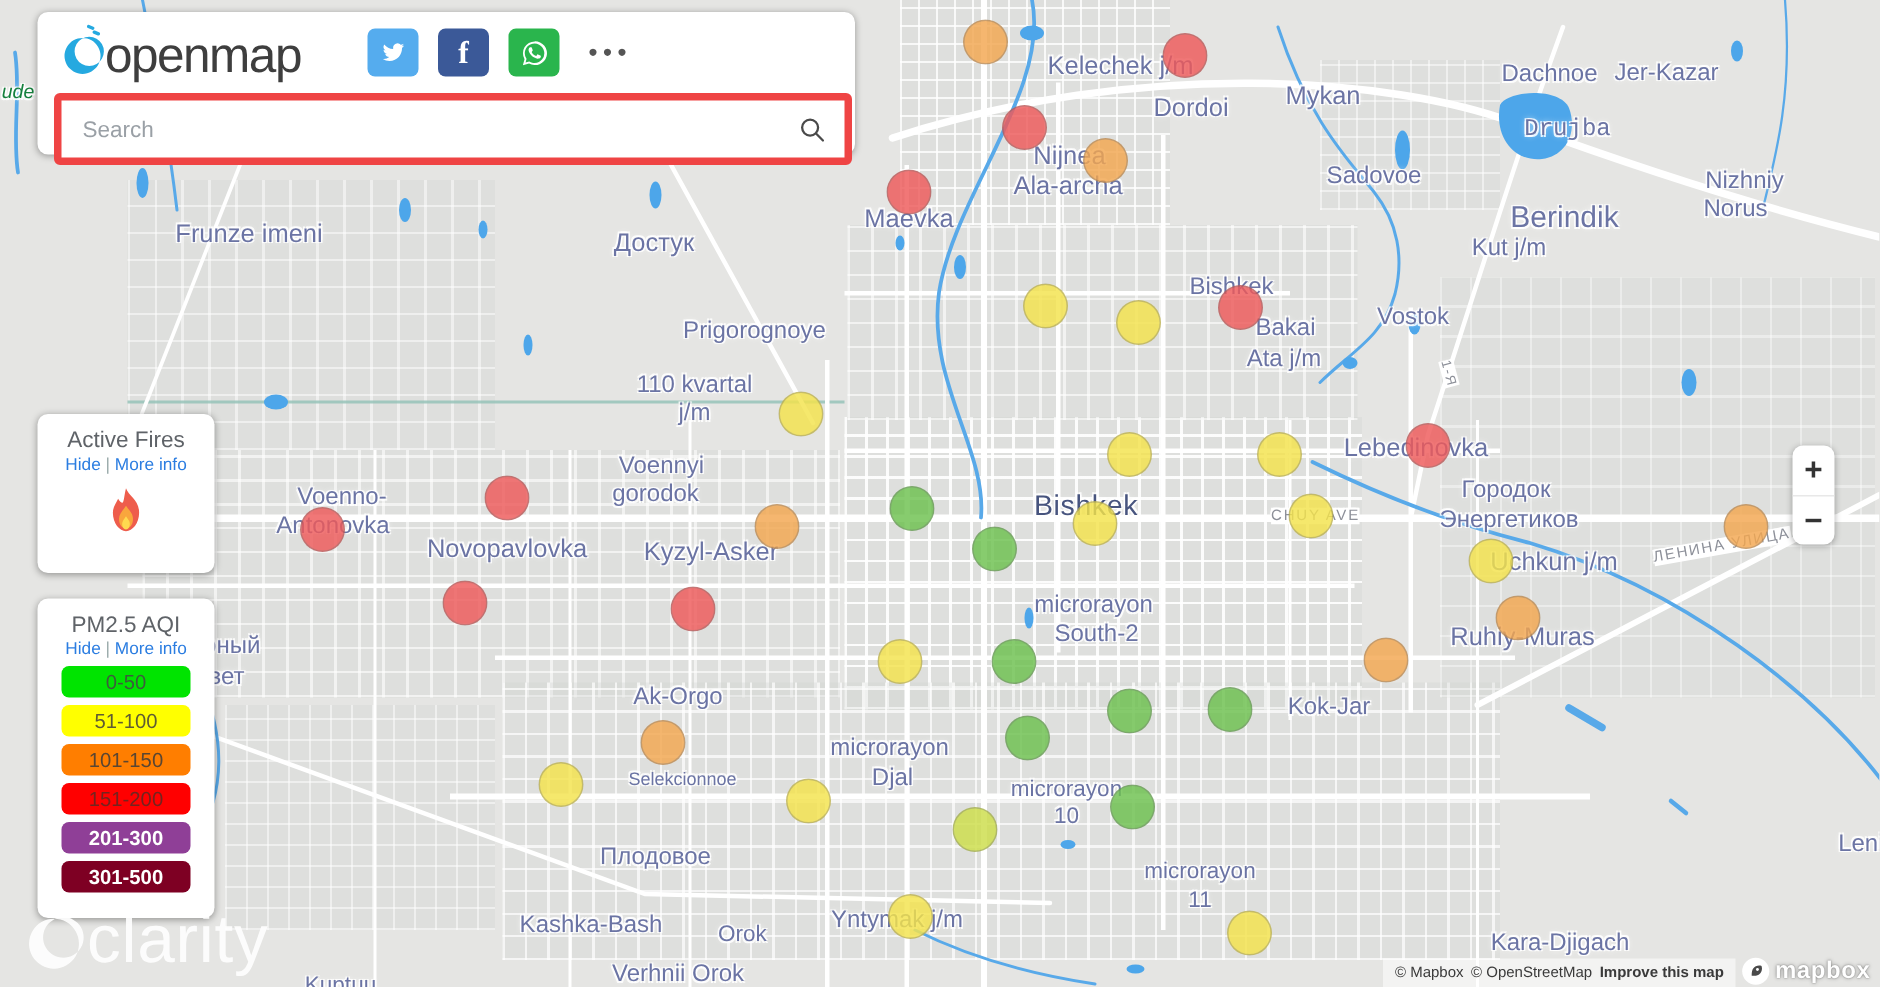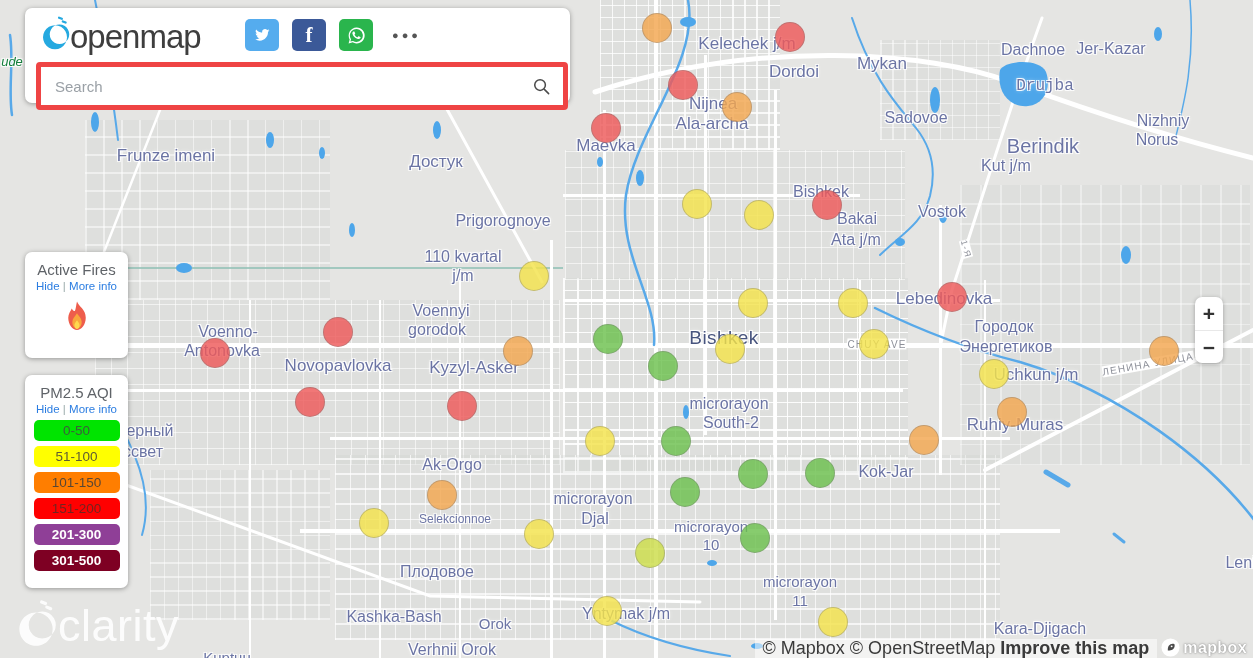--- a/index.html
+++ b/index.html
@@ -33,21 +33,21 @@
     align-items:center;justify-content:center;cursor:pointer;text-decoration:none;flex:none;}
   .fb-f{color:#fff;font-size:21px;font-weight:700;font-family:"Liberation Serif",serif;line-height:20px;}
   .more-dots{color:#555;font-size:11px;letter-spacing:3px;cursor:pointer;margin-left:6px;font-weight:700;}
   .search-box{position:absolute;left:11px;top:54px;width:522px;height:38px;border:5px solid #ef4444;
     border-radius:4px;display:flex;align-items:center;background:#fff;}
   .search-box input{flex:1;border:none;outline:none;font-size:15px;padding:0 8px 0 14px;
     color:#333;font-family:inherit;background:transparent;}
   .search-box input::placeholder{color:#9aa0a6;}
   .search-icon{margin-right:12px;flex:none;}
   
-  .side-panel{left:25px;width:103px;text-align:center;}
+  .side-panel{left:25px;width:118px;text-align:center;margin-top:24px;}
   #fires-panel{top:252px;height:106px;}
   #aqi-panel{top:375px;height:213px;}
   .panel-title{font-size:15px;color:#5f6368;margin-top:9px;}
   .panel-links{font-size:11.5px;margin-top:2px;color:#9aa;}
   .panel-links a{text-decoration:none;cursor:pointer;}
   .fire{margin-top:6px;}
   .chip{width:86px;height:21px;line-height:21px;border-radius:5px;margin:5px auto 0;
     font-size:13.5px;}
   
   #clarity{position:absolute;left:14px;bottom:6px;display:flex;align-items:center;
@@ -55,21 +55,21 @@
   #clarity .ctext{color:#fff;font-size:45px;letter-spacing:.5px;line-height:48px;}
   
   #zoomctl{position:absolute;left:1195px;top:297px;width:28px;height:66px;background:#fff;
     border-radius:7px;box-shadow:0 1px 4px rgba(0,0,0,.3);overflow:hidden;}
   .zbtn{width:28px;height:33px;text-align:center;font-size:21px;font-weight:700;color:#333;
     line-height:33px;cursor:pointer;user-select:none;}
   .zbtn+.zbtn{border-top:1px solid #e8e8e8;}
   
   #attribution{position:absolute;right:0;bottom:0;display:flex;align-items:center;}
   #attr-strip{background:rgba(255,255,255,.55);height:19px;display:flex;align-items:center;
-    padding:0 8px;font-size:18px;color:#3a3a3a;white-space:nowrap;text-align:center;}
+    padding:0 8px;font-size:10px;color:#3a3a3a;white-space:nowrap;text-align:center;}
   #attr-strip a{color:#3a3a3a;text-decoration:none;margin-right:5px;cursor:pointer;}
   #attr-strip a.bold{font-weight:700;margin-right:0;}
   #mapbox-logo{display:flex;align-items:center;margin:0 6px 1px 4px;cursor:pointer;}
   #mapbox-word{color:#fff;font-weight:700;font-size:16px;letter-spacing:.4px;margin-left:3px;
     text-shadow:0 0 1px rgba(0,0,0,.45),0 0 3px rgba(0,0,0,.3);}
 </style>
 </head>
 <body>
 
 <div id="app">
@@ -161,21 +161,21 @@
         <div class="map-label" style="left: 228px; top: 332px; font-size: 16px;">Voenno-</div>
         <div class="map-label" style="left: 222px; top: 351px; font-size: 16px;">Antonovka</div>
         <div class="map-label" style="left: 338px; top: 366px; font-size: 17px;">Novopavlovka</div>
         <div class="map-label" style="left: 474px; top: 368px; font-size: 17px;">Kyzyl-Asker</div>
         <div class="map-label" style="left: 452px; top: 465px; font-size: 16px;">Ak-Orgo</div>
         <div class="map-label" style="left: 455px; top: 519px; font-size: 12px;">Selekcionnoe</div>
         <div class="map-label" style="left: 437px; top: 572px; font-size: 16px;">Плодовое</div>
         <div class="map-label" style="left: 394px; top: 617px; font-size: 16px;">Kashka-Bash</div>
         <div class="map-label" style="left: 495px; top: 623px; font-size: 15px;">Orok</div>
         <div class="map-label" style="left: 452px; top: 650px; font-size: 16px;">Verhnii Orok</div>
-        <div class="map-label" style="left: 598px; top: 614px; font-size: 16px; margin-left: 28px;">Yntymak j/m</div>
+        <div class="map-label" style="left: 598px; top: 614px; font-size: 16px;">Yntymak j/m</div>
         <div class="map-label" style="left: 593px; top: 499px; font-size: 16px;">microrayon</div>
         <div class="map-label" style="left: 595px; top: 519px; font-size: 16px;">Djal</div>
         <div class="map-label" style="left: 729px; top: 404px; font-size: 16px;">microrayon</div>
         <div class="map-label" style="left: 731px; top: 423px; font-size: 16px;">South-2</div>
         <div class="map-label" style="left: 711px; top: 526px; font-size: 15px;">microrayon</div>
         <div class="map-label" style="left: 711px; top: 544px; font-size: 15px;">10</div>
         <div class="map-label" style="left: 800px; top: 581px; font-size: 15px;">microrayon</div>
         <div class="map-label" style="left: 800px; top: 600px; font-size: 15px;">11</div>
         <div class="map-label city" style="left: 724px; top: 338px; font-size: 19px;">Bishkek</div>
         <div class="map-label road" style="left: 877px; top: 344px; font-size: 10px;">CHUY AVE</div>

